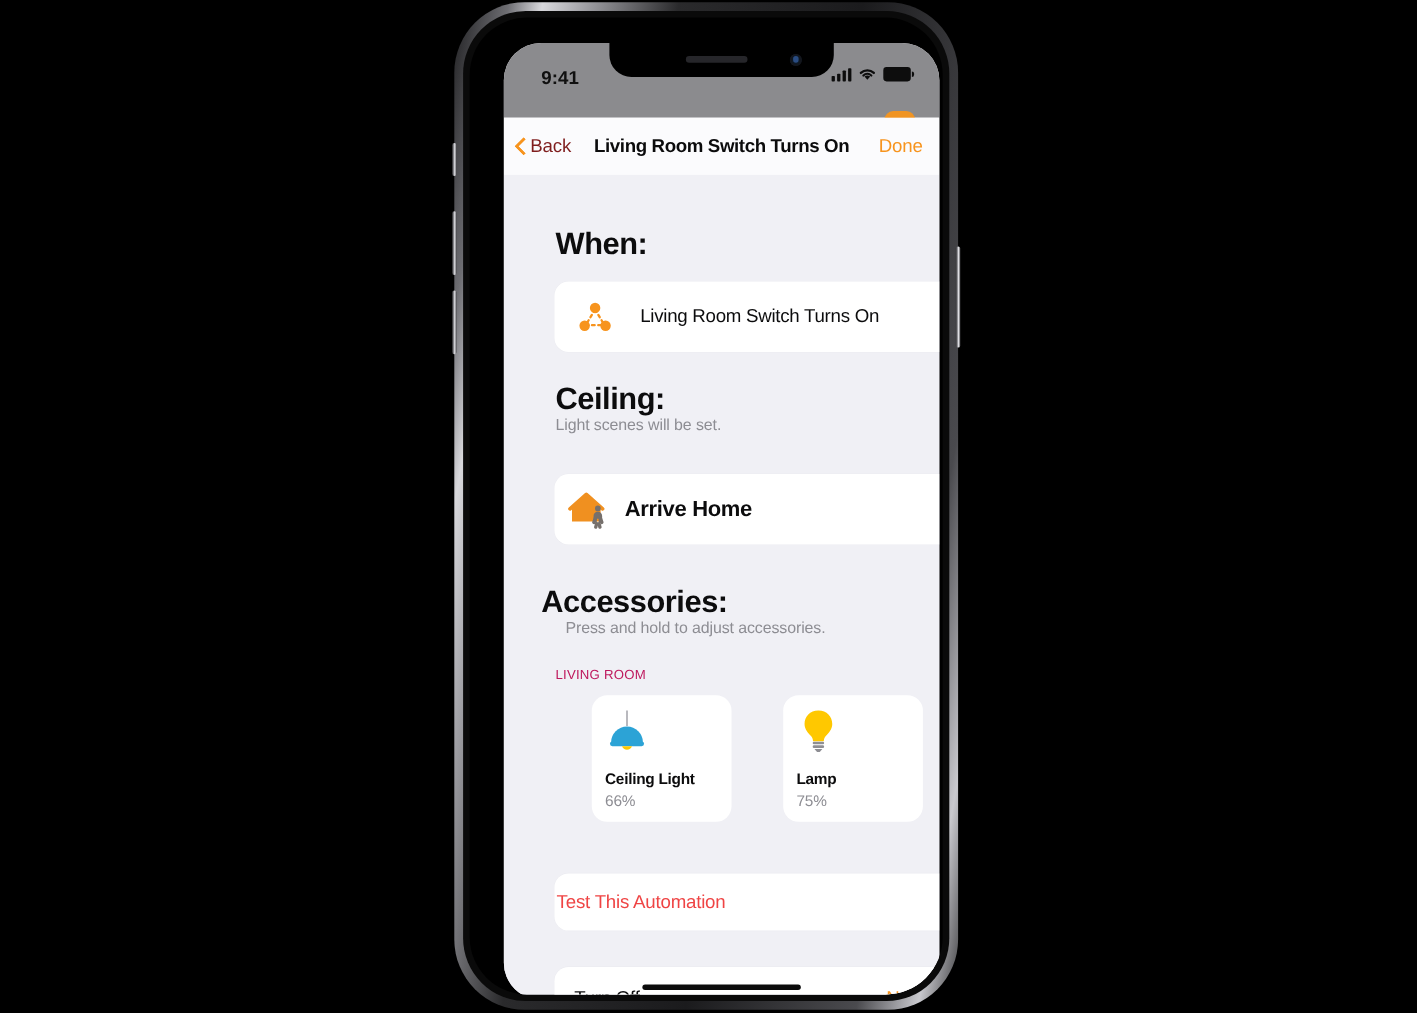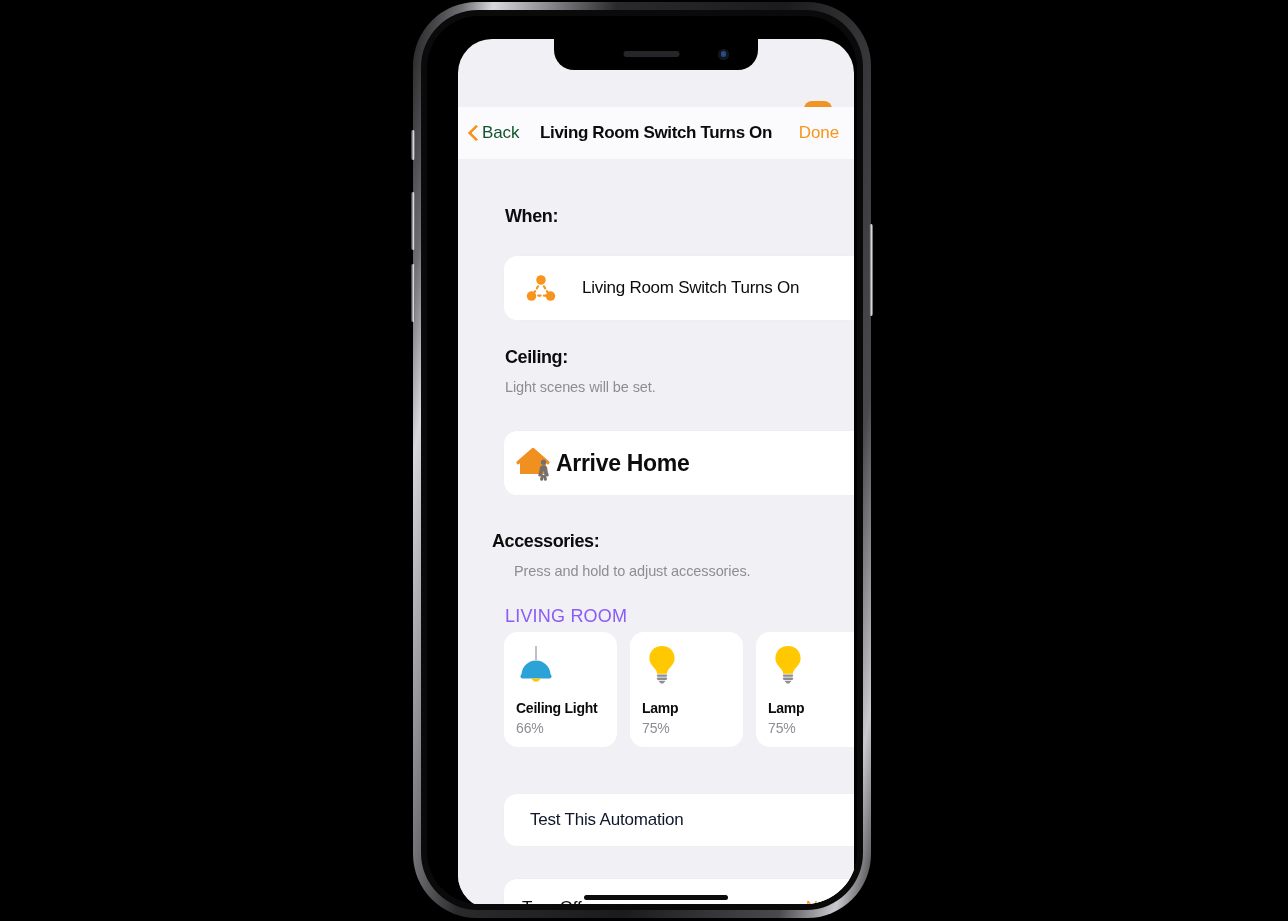--- a/index.html
+++ b/index.html
@@ -219,21 +219,21 @@
     top: 4px;
     width: 9px;
     height: 9px;
     border-left: 3px solid #f7941e;
     border-bottom: 3px solid #f7941e;
     transform: rotate(45deg);
     border-radius: 1px;
   }
   #back-label {
     font-size: 17px;
-    color: #14532d;
+    color: #7f1d1d;
     letter-spacing: -0.1px;
   }
   #nav-title {
     position: absolute;
     left: 82px;
     font-size: 17px;
     font-weight: bold;
     color: #0b0b0c;
     letter-spacing: -0.35px;
     white-space: nowrap;
@@ -251,33 +251,33 @@
   #content {
     position: absolute;
     left: 0; right: 0;
     top: 120px;
     bottom: 0;
     background: #f0f0f5;
     overflow: hidden;
   }
 
   .section-h1 {
-    font-size: 18px;
+    font-size: 28px;
     font-weight: bold;
     color: #0c0c0d;
     letter-spacing: -0.4px;
   }
   .section-sub {
     font-size: 14.5px;
     color: #8d8d93;
     letter-spacing: -0.1px;
   }
   .group-label {
-    font-size: 18px;
-    color: #8b5cf6;
+    font-size: 12px;
+    color: #be185d;
     letter-spacing: 0.2px;
   }
 
   .card {
     background: #ffffff;
     border-radius: 13px;
     box-shadow: 0 0 0 0.5px rgba(0,0,0,0.02);
   }
 
   
@@ -318,46 +318,48 @@
     align-items: center;
     cursor: pointer;
   }
   #scene-icon {
     width: 40px;
     height: 40px;
     margin-left: 12px;
     flex: none;
   }
   #scene-label {
-    font-size: 23px;
+    margin-left: 12px;
+    font-size: 20px;
     font-weight: bold;
     color: #0c0c0d;
     letter-spacing: -0.3px;
   }
 
   
   #acc-title { position:absolute; left:34px; top:372px; }
   #acc-sub   { position:absolute; left:56px; top:404px; }
   #room-label{ position:absolute; left:47px; top:447px; }
 
   #tiles {
     position: absolute;
     left: 46px;
     top: 473px;
     display: flex;
     gap: 13px;
   }
   .tile {
-    width: 113px;
+    width: 127px;
     height: 115px;
     background: #ffffff;
     border-radius: 14px;
     position: relative;
     cursor: pointer;
     overflow: hidden;
+    margin-left: 34px;
   }
   .tile-icon {
     position: absolute;
     left: 11px;
     top: 10px;
     width: 42px;
     height: 48px;
   }
   .tile-name {
     position: absolute;
@@ -382,23 +384,23 @@
     position: absolute;
     left: 46px;
     top: 635px;
     width: 364px;
     height: 52px;
     display: flex;
     align-items: center;
     cursor: pointer;
   }
   #test-label {
-    margin-left: 26px;
-    font-size: 17px;
-    color: #0f172a;
+    margin-left: 2px;
+    font-size: 17px;
+    color: #ef4444;
     letter-spacing: -0.2px;
   }
 
   
   #turnoff-card {
     position: absolute;
     left: 46px;
     top: 720px;
     width: 364px;
     height: 58px;
@@ -444,20 +446,37 @@
     <div class="side-btn left" style="top:190px; height:58px; width:4px;"></div>
     <div class="side-btn left" style="top:262px; height:58px; width:4px;"></div>
     <div class="side-btn right" style="top:222px; height:92px; width:4px;"></div>
 
     <div id="phone-inner-ring"></div>
 
     <div id="bezel">
 
       <div id="screen">
 
+        <div id="statusbar">
+          <div id="status-time">9:41</div>
+          <div id="status-right">
+            <span class="bars">
+                <i></i>
+                <i></i>
+                <i></i>
+                <i></i>
+              </span>
+            <svg width="17" height="13" viewBox="0 0 17 13">
+              <path d="M8.5 11.6 L11.1 8.6 A4.1 4.1 0 0 0 5.9 8.6 Z" fill="#0d0d0d"></path>
+              <path d="M2.6 5.3 A8.6 8.6 0 0 1 14.4 5.3" stroke="#0d0d0d" stroke-width="2.1" fill="none" stroke-linecap="round"></path>
+              <path d="M4.9 7.6 A5.4 5.4 0 0 1 12.1 7.6" stroke="#0d0d0d" stroke-width="2" fill="none" stroke-linecap="round"></path>
+            </svg>
+            <span class="battery"></span>
+          </div>
+        </div>
 
         <div id="notch">
           <div id="speaker"></div>
           <div id="camera"></div>
         </div>
 
         <div id="peek-pill"></div>
 
         <div id="navbar">
           <div id="back-button">

